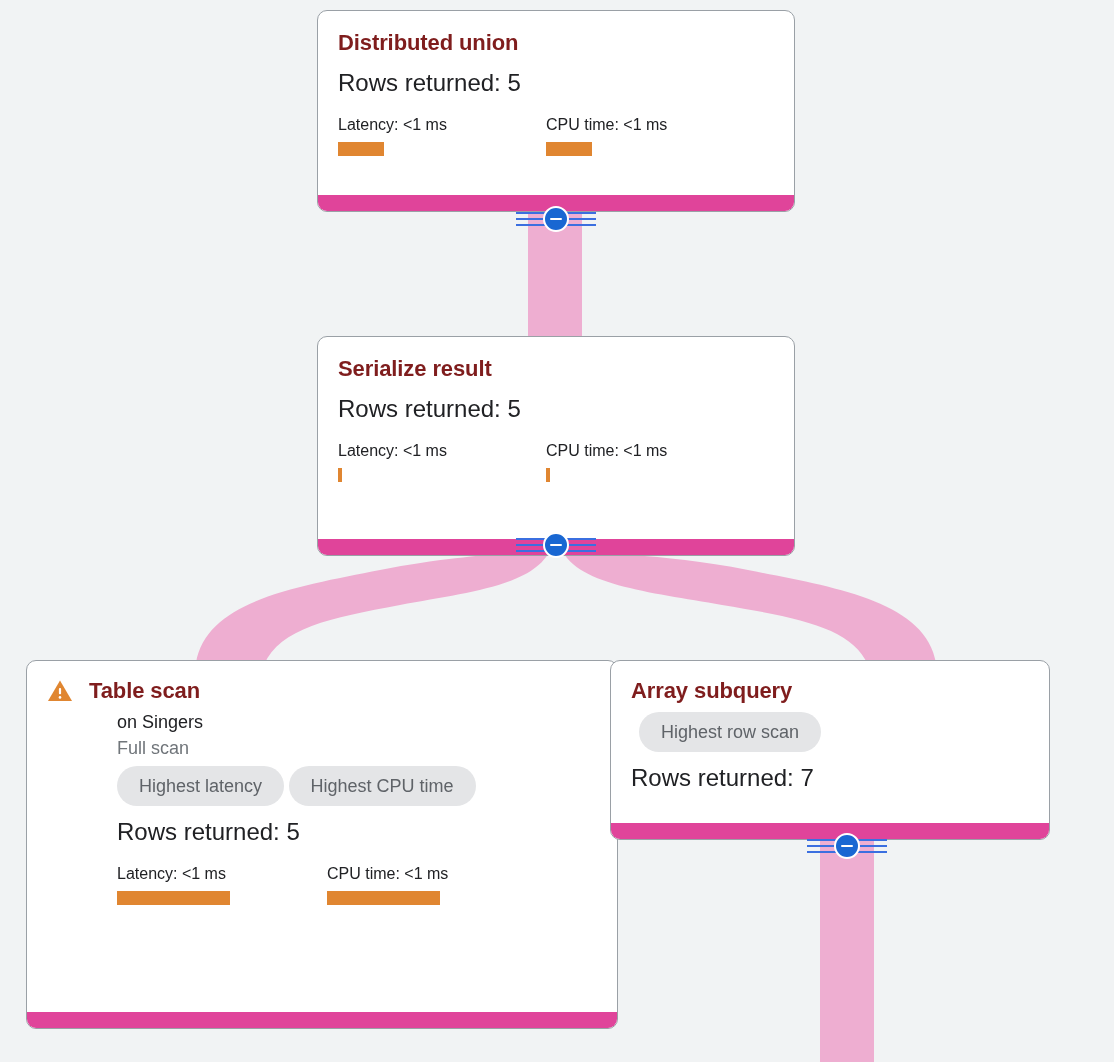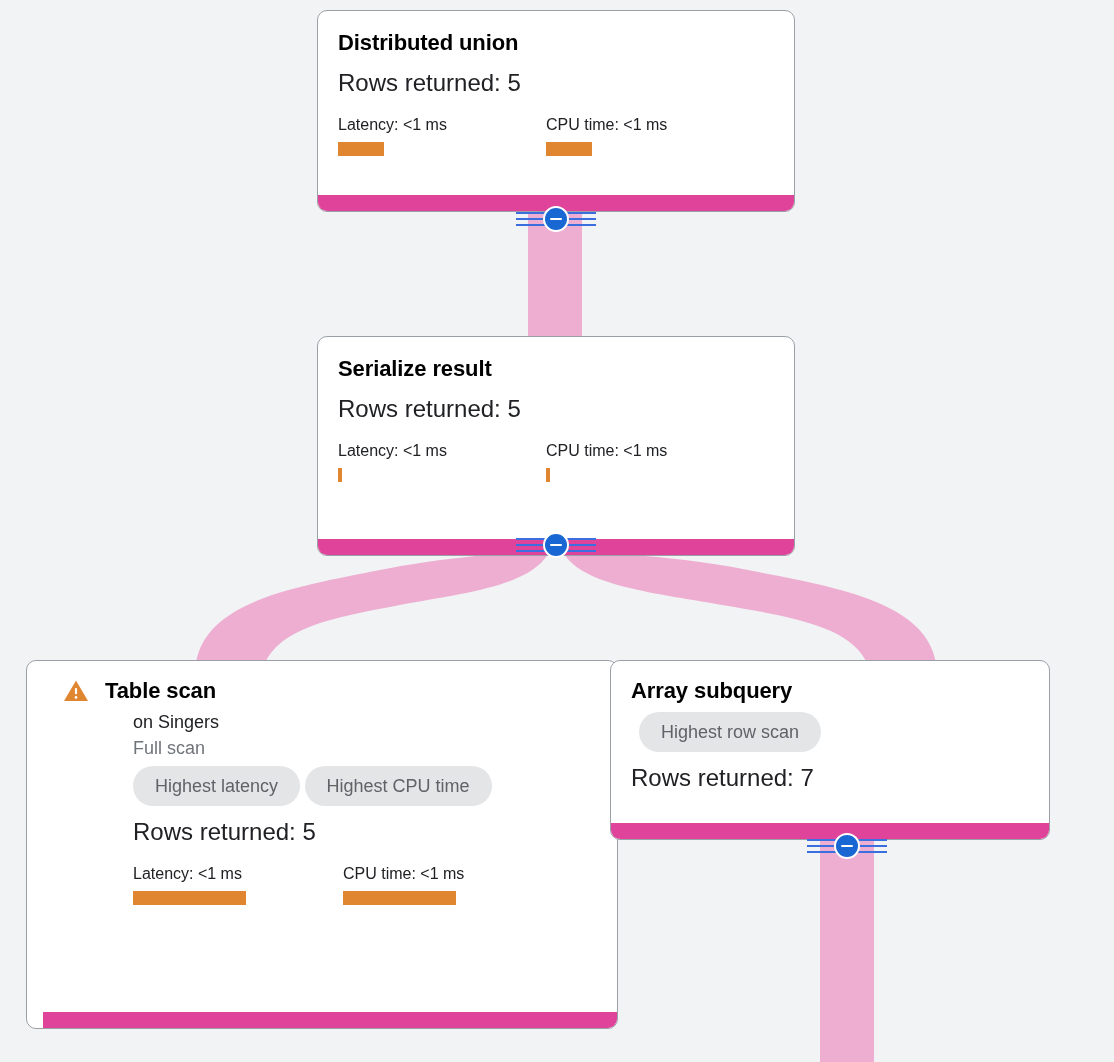--- a/index.html
+++ b/index.html
@@ -55,21 +55,21 @@
 
   .title-row {
     display: flex;
     align-items: center;
     gap: 14px;
     margin-bottom: 10px;
   }
   .node-title {
     font-size: 22px;
     font-weight: 700;
-    color: #000000;
+    color: #7f1d1d;
     letter-spacing: -0.1px;
     line-height: 1.1;
   }
   .warn-icon {
     flex: 0 0 auto;
     width: 26px;
     height: 24px;
     display: block;
   }
 
@@ -248,21 +248,21 @@
 
   <div class="toggle" style="left:516px; top:532px;">
     <div class="rails">
       <div class="rail r1"></div>
       <div class="rail r2"></div>
       <div class="rail r3"></div>
     </div>
     <div class="knob"></div>
   </div>
 
-  <div class="node" style="left:26px; top:660px; width:592px; height:369px;padding-left:16px;">
+  <div class="node" style="left:26px; top:660px; width:592px; height:369px;">
     <div class="node-body" style="padding:18px 20px 8px 20px;">
       <div class="title-row" style="gap:16px; margin-bottom:6px;">
         <svg class="warn-icon" viewBox="0 0 26 24">
           <path d="M13 1.5 L25 22 L1 22 Z" fill="#e08631"></path>
           <rect x="11.9" y="9" width="2.2" height="6.2" rx="1" fill="#ffffff"></rect>
           <circle cx="13" cy="18.4" r="1.3" fill="#ffffff"></circle>
         </svg>
         <div class="node-title">Table scan</div>
       </div>
       <div class="sub-line" style="margin-left:70px;">on Singers</div>

